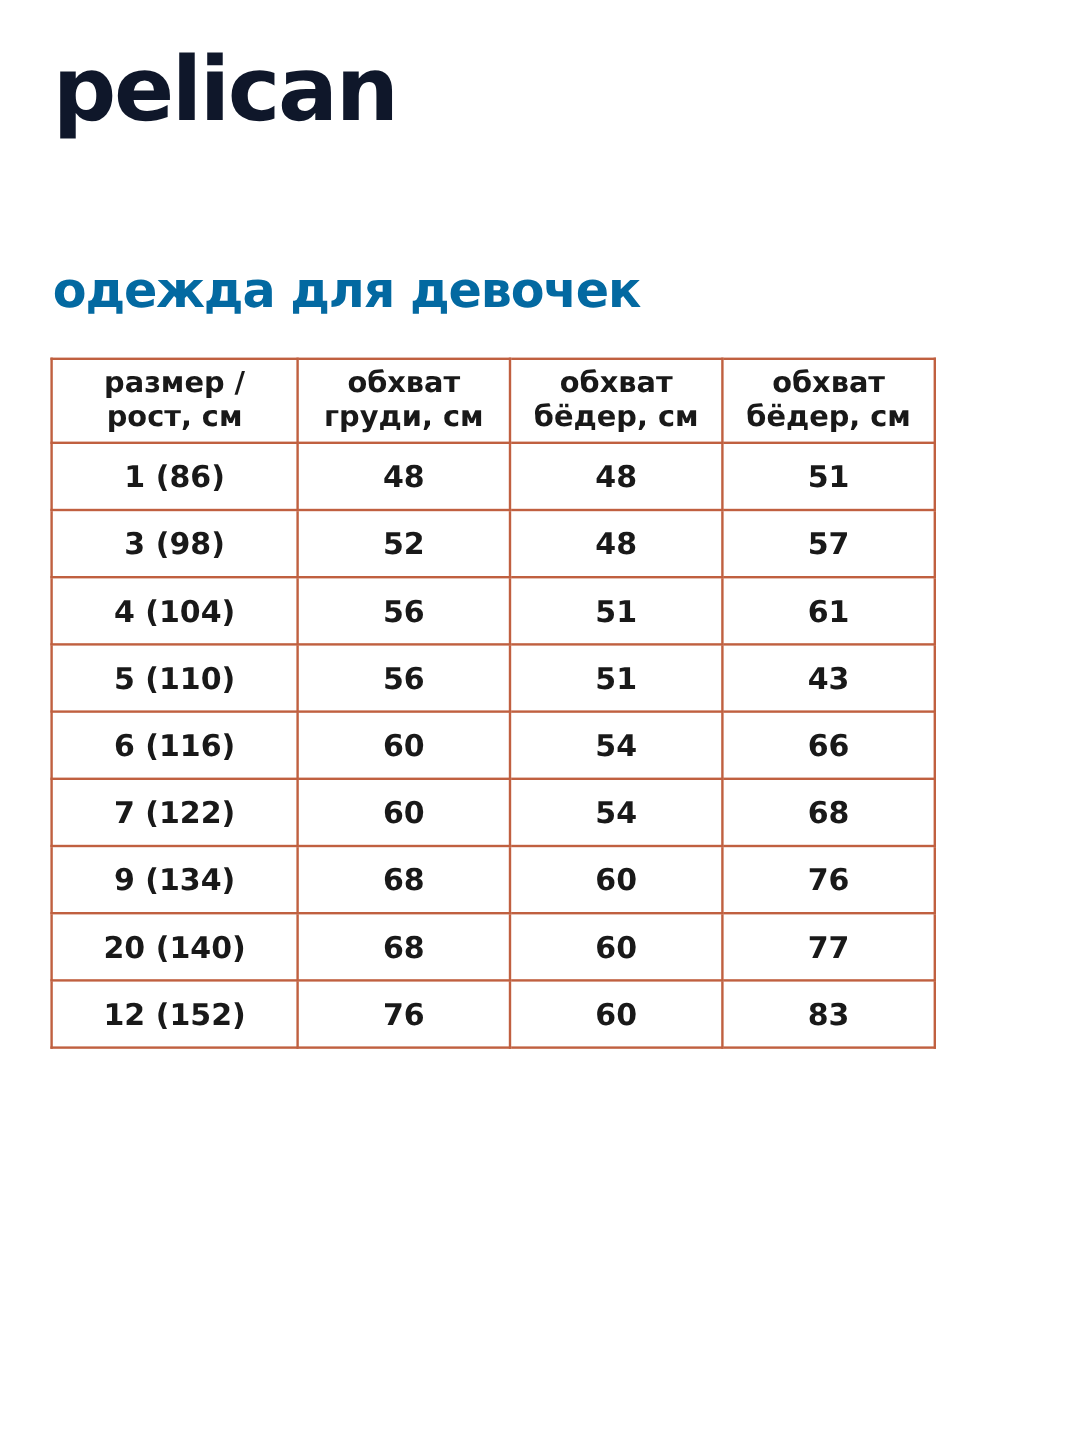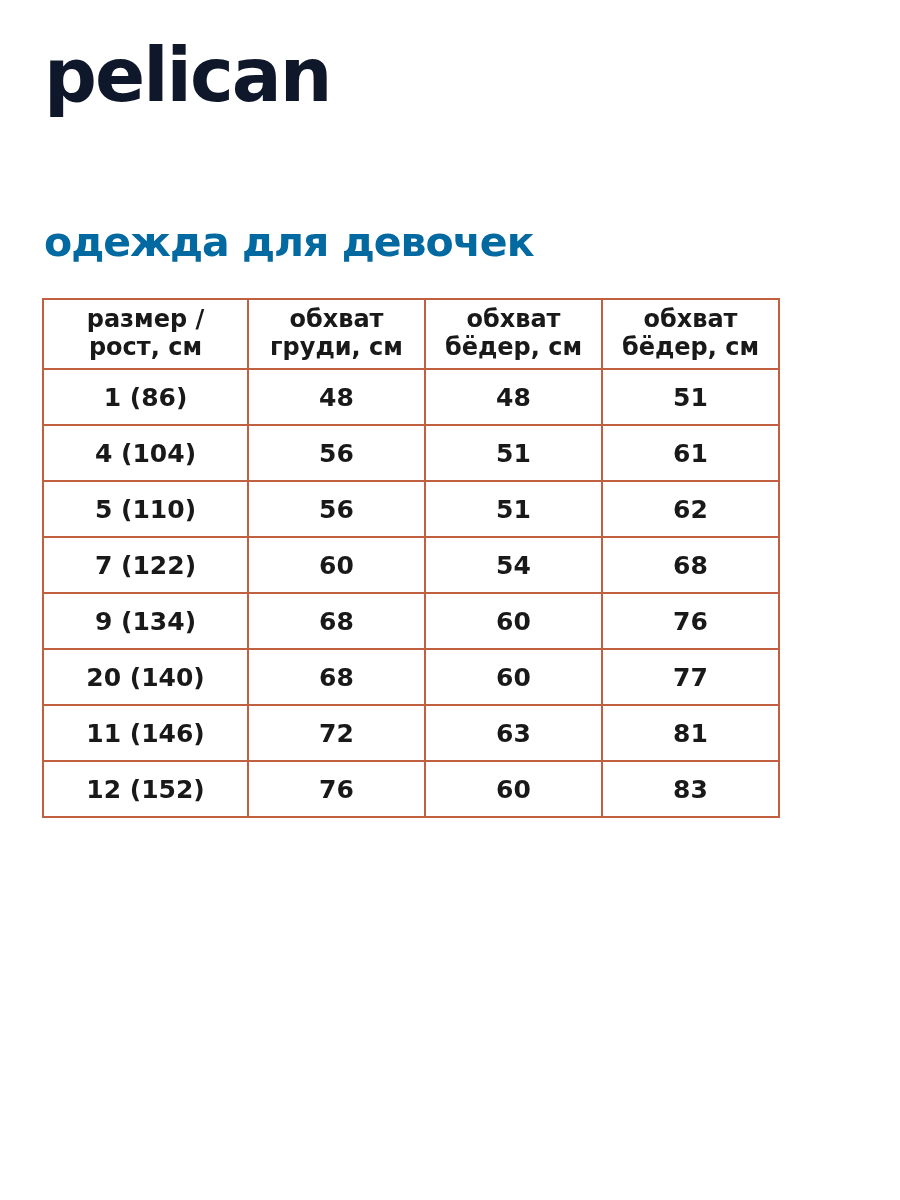--- a/index.html
+++ b/index.html
@@ -91,35 +91,47 @@
   <tbody>
 
       <tr>
         <td>1 (86)</td>
         <td>48</td>
         <td>48</td>
         <td>51</td>
       </tr>
 
 
+      <tr>
+        <td>3 (98)</td>
+        <td>52</td>
+        <td>48</td>
+        <td>57</td>
+      </tr>
 
       <tr>
         <td>4 (104)</td>
         <td>56</td>
         <td>51</td>
         <td>61</td>
       </tr>
 
       <tr>
         <td>5 (110)</td>
         <td>56</td>
         <td>51</td>
-        <td>62</td>
+        <td>43</td>
       </tr>
 
+      <tr>
+        <td>6 (116)</td>
+        <td>60</td>
+        <td>54</td>
+        <td>66</td>
+      </tr>
 
       <tr>
         <td>7 (122)</td>
         <td>60</td>
         <td>54</td>
         <td>68</td>
       </tr>
 
 
       <tr>
@@ -129,26 +141,20 @@
         <td>76</td>
       </tr>
 
       <tr>
         <td>20 (140)</td>
         <td>68</td>
         <td>60</td>
         <td>77</td>
       </tr>
 
-      <tr>
-        <td>11 (146)</td>
-        <td>72</td>
-        <td>63</td>
-        <td>81</td>
-      </tr>
 
       <tr>
         <td>12 (152)</td>
         <td>76</td>
         <td>60</td>
         <td>83</td>
       </tr>
 
 
     </tbody>

